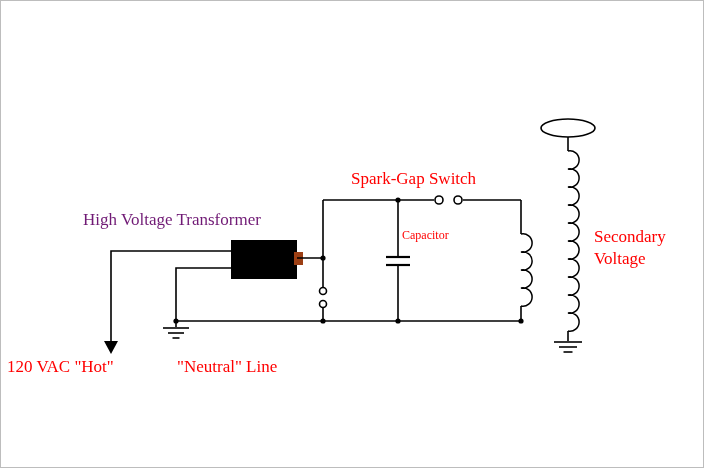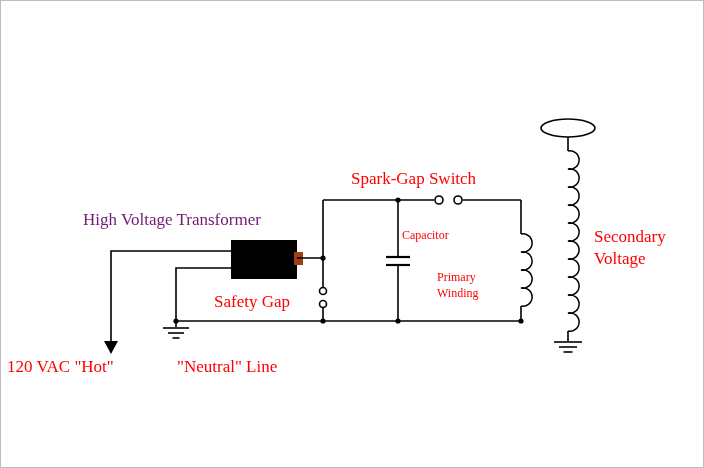--- a/index.html
+++ b/index.html
@@ -94,21 +94,19 @@
   </svg>
 
   <div class="lbl fs17 nowrap" style="left: 350px; top: 167px; width: 180px; color: rgb(255, 0, 0);">Spark-Gap Switch</div>
 
   <div class="lbl fs17 nowrap" style="left: 82px; top: 208px; width: 236px; color: #701a75;">High Voltage Transformer</div>
 
   <div class="lbl fs15 nowrap" style="left: 401px; top: 227px; width: 84px; color: rgb(255, 0, 0);">Capacitor</div>
 
   <div class="lbl fs17" style="left: 593px; top: 225px; width: 102px; color: rgb(255, 0, 0);">Secondary Voltage</div>
 
-  <div class="lbl fs15" style="left: 436px; top: 269px; width: 76px; color: rgb(255, 0, 0);">Primary Winding</div>
 
-  <div class="lbl fs17 nowrap" style="left: 213px; top: 290px; width: 100px; color: rgb(255, 0, 0);">Safety Gap</div>
 
   <div class="lbl fs17 nowrap" style="left: 6px; top: 355px; width: 152px; color: rgb(255, 0, 0);">120 VAC "Hot"</div>
 
   <div class="lbl fs17 nowrap" style="left: 176px; top: 355px; width: 134px; color: rgb(255, 0, 0);">"Neutral" Line</div>
 
 </div>
 
 </body></html>

